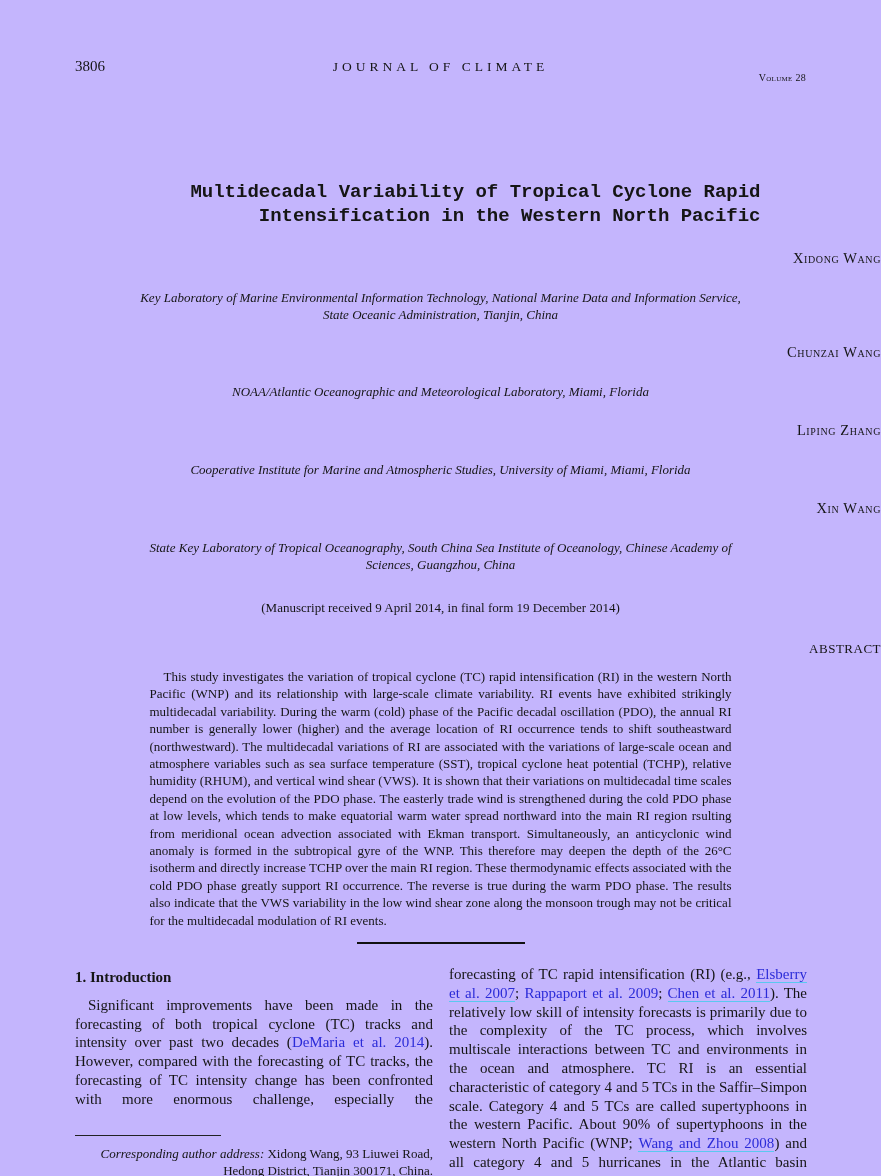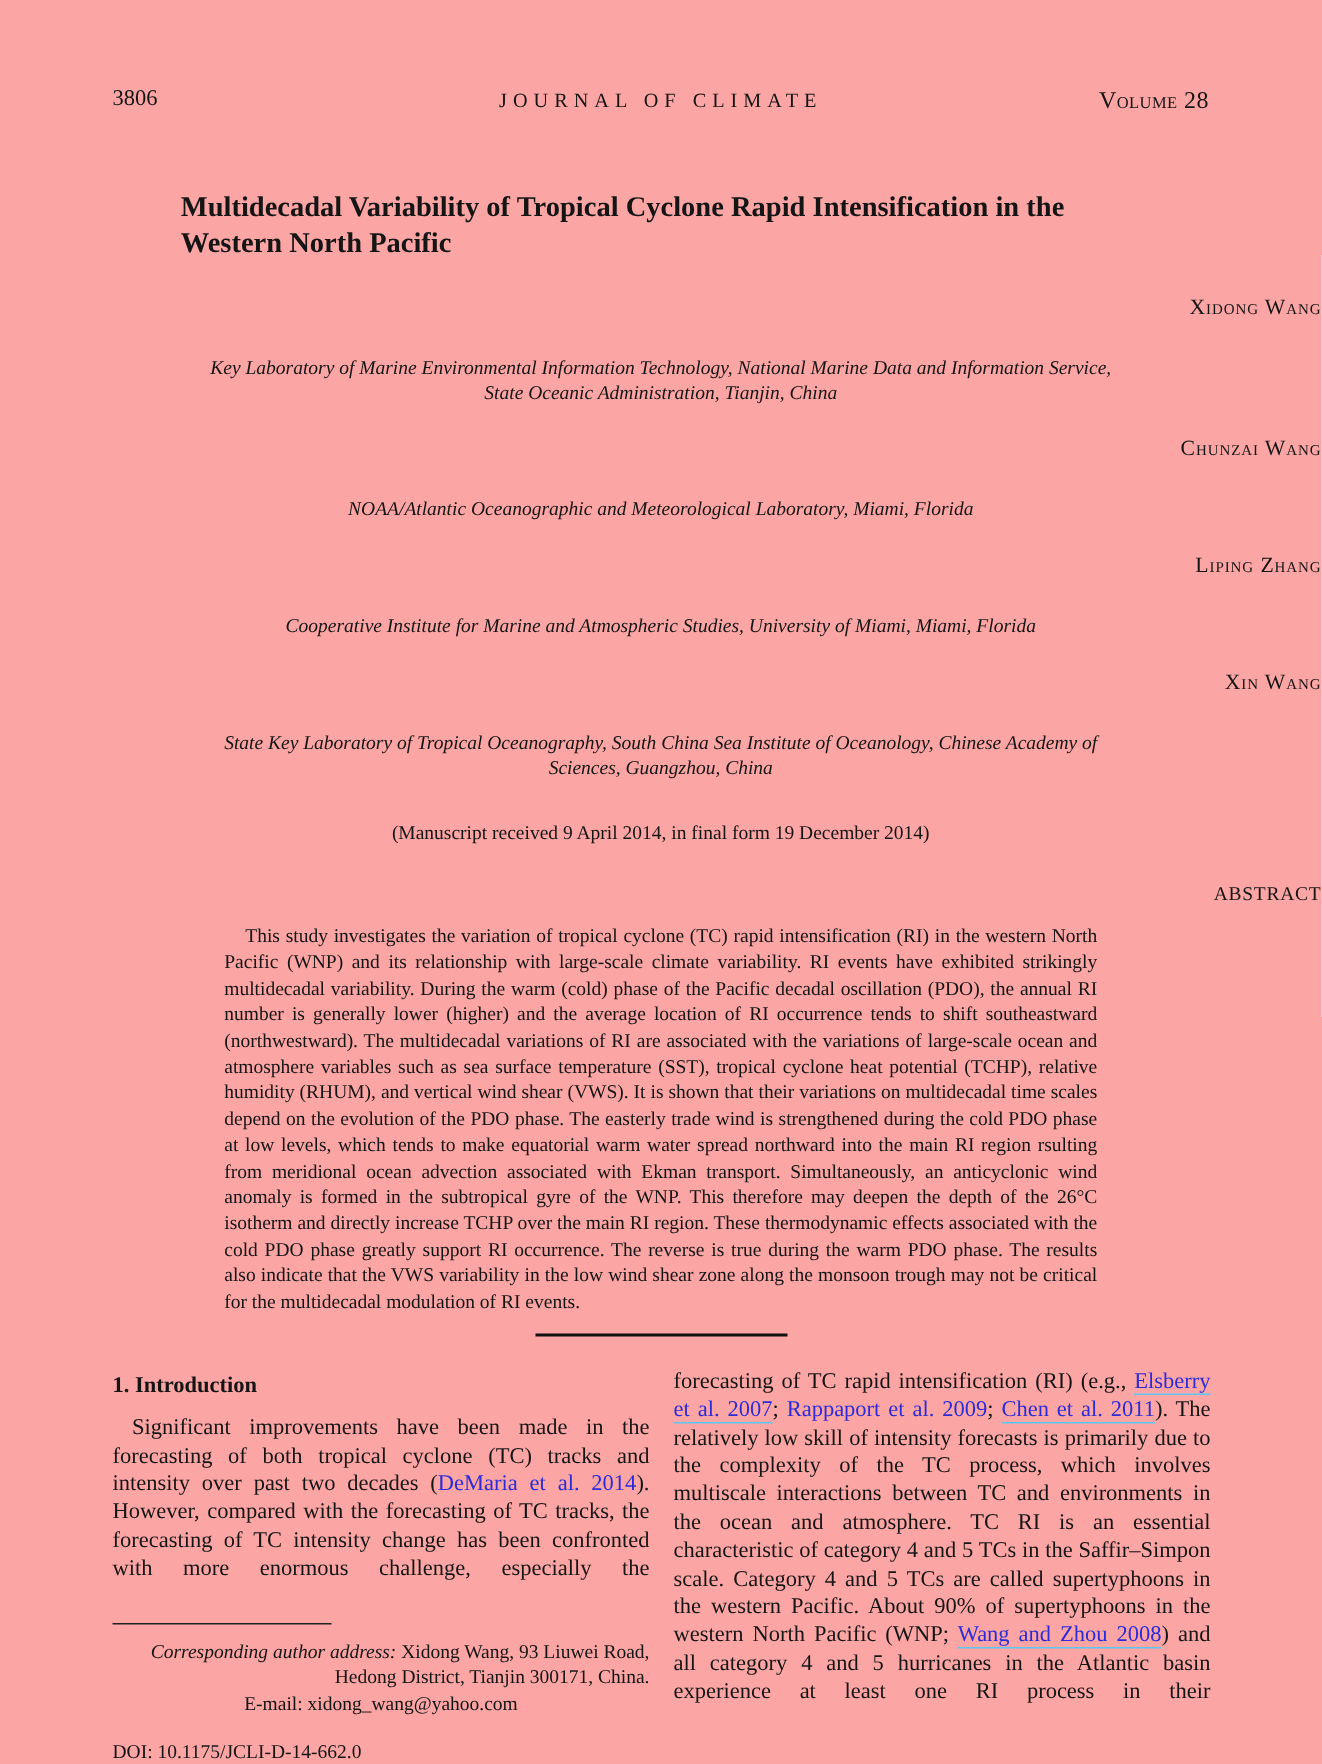--- a/index.html
+++ b/index.html
@@ -5,48 +5,48 @@
   :root{
     --ink:#151515;
     --link-text:#2b2bd8;
     --link-underline:#5ac8f0;
   }
   *{margin:0;padding:0;box-sizing:border-box;}
   html,body{background:#e9e9e9;}
   .page{
     width:881px;height:1176px;
     margin:0 auto;
-    background:#fca5a5;
+    background:#c4b5fd;
     color:var(--ink);
     font-family:"Liberation Serif","DejaVu Serif",serif;
     overflow:hidden;
     position:relative;
   }
   
   .running-head{
     position:relative;
     margin:58px 75px 0 75px;
     height:20px;
     font-size:15px;
   }
   .rh-page{position:absolute;left:0;top:0;}
   .rh-journal{
     position:absolute;left:50%;top:1px;transform:translateX(-50%);
     font-size:13.5px;letter-spacing:4px;white-space:nowrap;
   }
   .rh-volume{
-    position:absolute;right:0;top:1px;
-    font-variant:small-caps;font-size:16px;letter-spacing:0.3px;
+    position:absolute;right:0;top:14px;
+    font-variant:small-caps;font-size:10px;letter-spacing:0.3px;
   }
   
   .title{
-    margin:49px auto 0 auto;
+    margin:102px auto 0 auto;
     max-width:640px;
-    text-align:left;
-    font-size:19px;font-weight:bold;line-height:1.28;
+    text-align:right;
+    font-size:19px;font-weight:bold;line-height:1.28;font-family:Liberation Mono, monospace;
   }
   .author-name{
     margin-top:21px;
     text-align:right;
     font-variant:small-caps;
     font-size:14.5px;letter-spacing:0.6px;
   }
   .affiliation{
     margin:23px auto 0 auto;
     max-width:620px;

